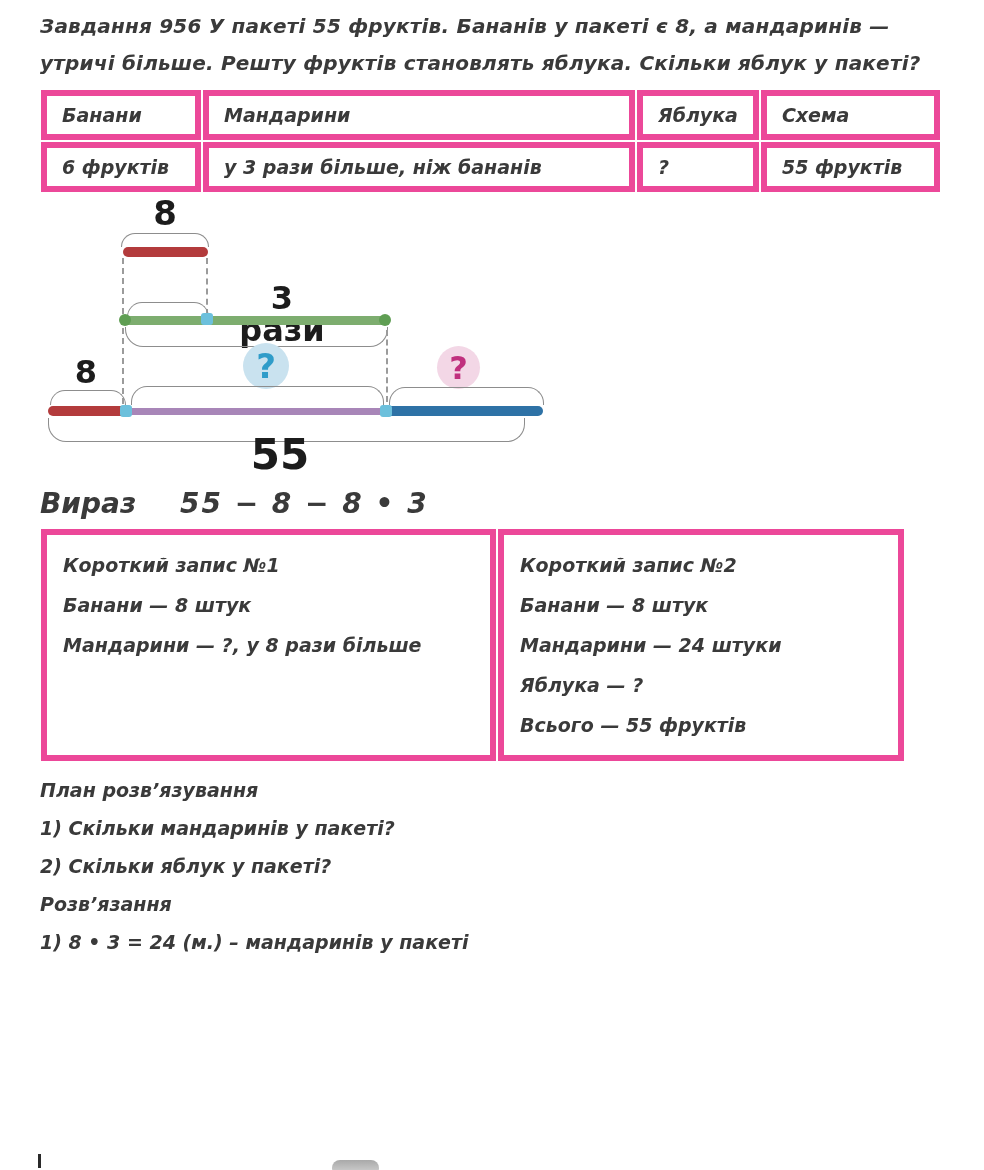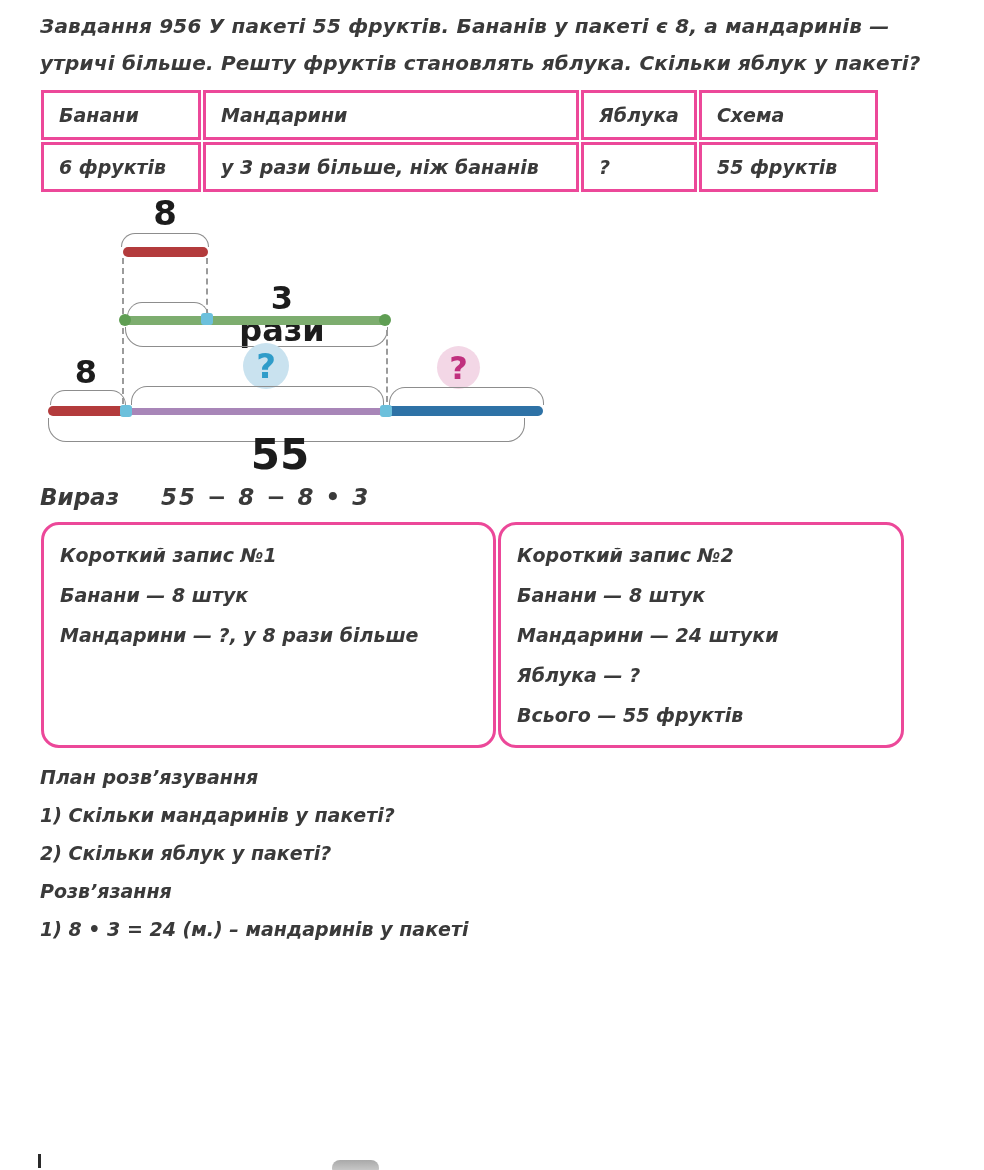--- a/index.html
+++ b/index.html
@@ -9,44 +9,44 @@
     background: #ffffff;
     font-family: "DejaVu Sans", sans-serif;
     font-style: italic; font-weight: 600;
     color: #3a3a3a;
   }
   .page { position: relative; width: 984px; height: 1170px; padding: 6px 40px 13px 40px; }
 
   .title { font-size: 20px; line-height: 37px; margin: 2px 0 6px 0; max-width: 916px; letter-spacing: .2px; }
 
   table.grid { border-collapse: separate; border-spacing: 2px; margin-left: -1px; }
-  table.grid td { border: 3px solid #ec4899; background:#fff; font-size: 19px; padding: 2px 15px; }
+  table.grid td { border: 6px solid #ec4899; background:#fff; font-size: 19px; padding: 2px 15px; }
   table.t1 td { height: 50px; vertical-align: middle; }
-  .t1 .c0 { width: 160px; } .t1 .c1 { width: 376px; margin-top: 16px; } .t1 .c2 { width: 112px; text-align: center; } .t1 .c3 { width: 179px; }
+  .t1 .c0 { width: 160px; } .t1 .c1 { width: 432px; margin-top: 16px; } .t1 .c2 { width: 112px; text-align: center; } .t1 .c3 { width: 179px; }
 
   .lines { margin-top: 7px; }
   .line { font-size: 19px; line-height: 37px; white-space: nowrap; }
 
   
   .diagram { position: relative; height: 288px; margin-left: -40px; font-style: normal; }
   .bar { position: absolute; border-radius: 5px; }
   .num { position: absolute; color: #1c1c1c; font-weight: 700; text-align: center; line-height: 1; }
   .arc-top { position: absolute; border: 1.5px solid #8d8d8d; border-bottom: none; border-radius: 16px 16px 0 0; background: transparent; }
   .arc-bottom { position: absolute; border: 1.5px solid #8d8d8d; border-top: none; border-radius: 0 0 18px 18px; background: transparent; }
   .dash-v { position: absolute; width: 0; border-left: 2px dashed #9b9b9b; }
   .dot { position: absolute; width: 12px; height: 12px; border-radius: 50%; }
   .sq { position: absolute; width: 12px; height: 12px; border-radius: 3px; }
   .qbadge { position: absolute; border-radius: 50%; display: flex; align-items: center; justify-content: center;
             font-weight: 700; font-style: normal; }
 
   
-  .expr { font-size: 23px; line-height: 30px; margin: 0 0 8px 0; }
+  .expr { font-size: 28px; line-height: 30px; margin: 7px 0 8px 0; }
   .expr .val { margin-left: 34px; letter-spacing: 2px; }
 
-  table.t2 td { width: 455px; height: 192px; vertical-align: top; padding: 10px 16px; border-radius: 18px; }
+  table.t2 td { width: 455px; height: 192px; vertical-align: top; padding: 10px 16px; }
   table.t2 td.right { width: 406px; }
   .t2 .cell-line { font-size: 19px; line-height: 40px; white-space: nowrap; }
 
   .bottom-lines { margin-top: 8px; }
   .bottom-lines .line { line-height: 38px; }
 
   .tick { position: absolute; left: 38px; top: 1154px; width: 3px; height: 14px; background: #2a2a2a; }
   .pill { position: absolute; left: 332px; top: 1160px; width: 47px; height: 16px; border-radius: 8px;
           background: linear-gradient(#a9a9a9, #d8d8d8); }
 </style>

